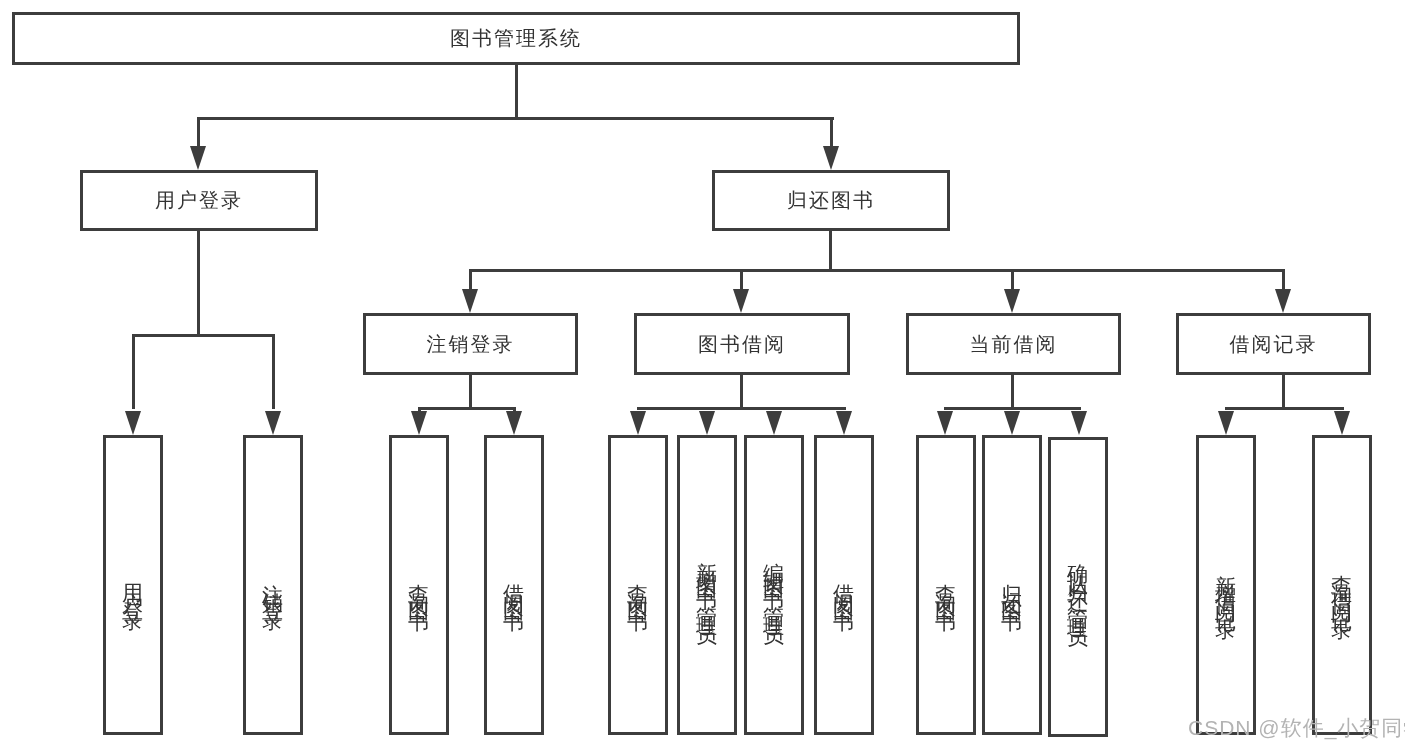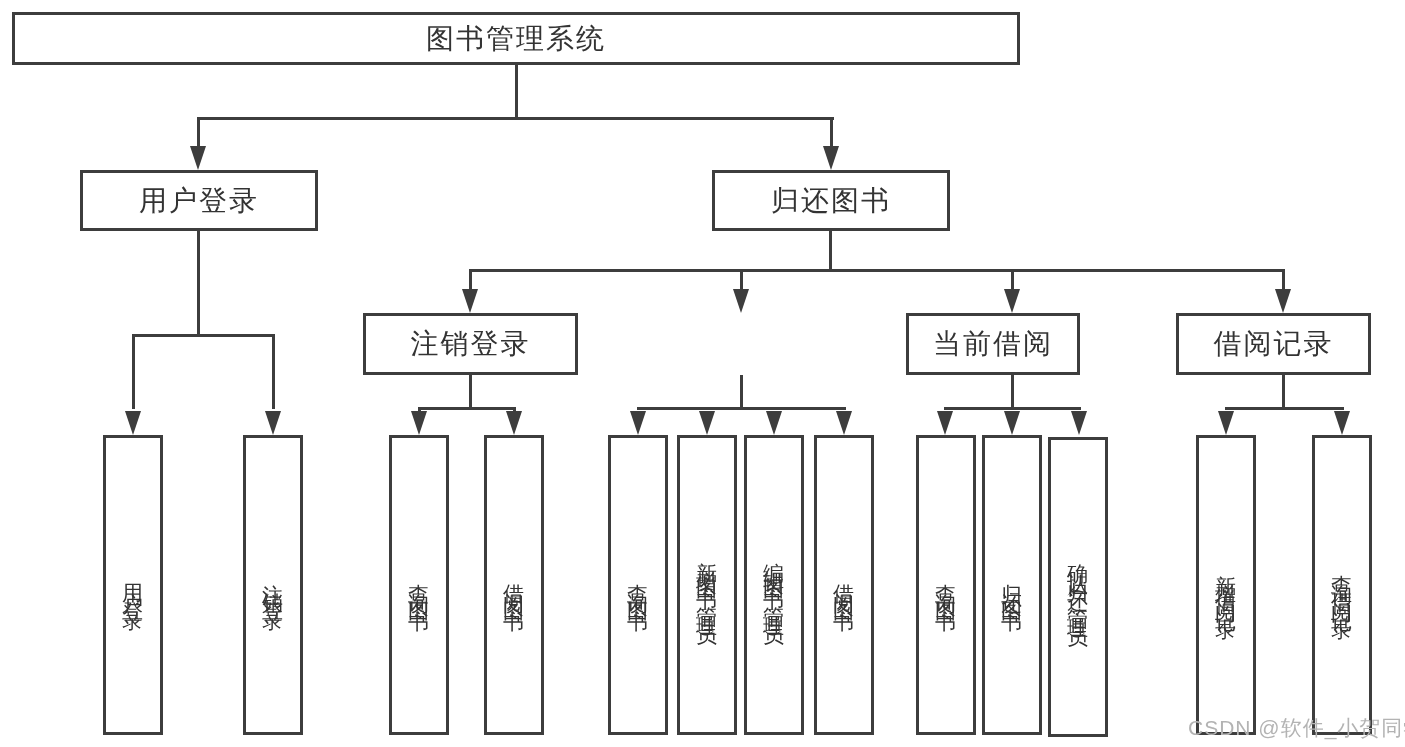--- a/index.html
+++ b/index.html
@@ -6,21 +6,21 @@
   html,body { margin:0; padding:0; background:var(--bg); }
   .canvas {
     position:relative; width:1405px; height:747px; background:var(--bg);
     font-family:"Liberation Sans","DejaVu Sans",sans-serif; overflow:hidden;
   }
   .node {
     position:absolute; box-sizing:border-box; border:3px solid var(--line);
     background:var(--bg); display:flex; align-items:center; justify-content:center;
     color:var(--text);
   }
-  .node.h { font-size:28px; letter-spacing:2px; white-space:nowrap; }
+  .node.h { font-size:20px; letter-spacing:2px; white-space:nowrap; }
   .node.v { font-size:21px; }
   .node.v .lbl {
     writing-mode:vertical-rl; text-orientation:mixed;
     letter-spacing:9px; line-height:1;
   }
   .ln { position:absolute; background:var(--line); }
   .ahead {
     position:absolute; width:0; height:0;
     border-left:8px solid transparent; border-right:8px solid transparent;
     border-top:24px solid var(--line);
@@ -67,21 +67,24 @@
   <div class="ln" style="left:1011px;top:269px;width:3px;height:22px"></div>
   <div class="ln" style="left:1282px;top:269px;width:3px;height:22px"></div>
   <div class="ahead" style="left:462px;top:289px"></div>
   <div class="ahead" style="left:733px;top:289px"></div>
   <div class="ahead" style="left:1004px;top:289px"></div>
   <div class="ahead" style="left:1275px;top:289px"></div>
 
   <div class="node h" style="left:363px;top:313px;width:215px;height:62px">
     <span class="lbl">注销登录</span>
   </div>
-  <div class="node h" style="left:906px;top:313px;width:174px;height:62px">
+  <div class="node h" style="left:634px;top:313px;width:216px;height:62px">
+    <span class="lbl">图书借阅</span>
+  </div>
+  <div class="node h" style="left:906px;top:313px;width:215px;height:62px">
     <span class="lbl">当前借阅</span>
   </div>
   <div class="node h" style="left:1176px;top:313px;width:195px;height:62px">
     <span class="lbl">借阅记录</span>
   </div>
 
   <div class="ln" style="left:469px;top:375px;width:3px;height:35px"></div>
   <div class="ln" style="left:418px;top:407px;width:98px;height:3px"></div>
   <div class="ln" style="left:418px;top:407px;width:3px;height:8px"></div>
   <div class="ln" style="left:513px;top:407px;width:3px;height:8px"></div>

